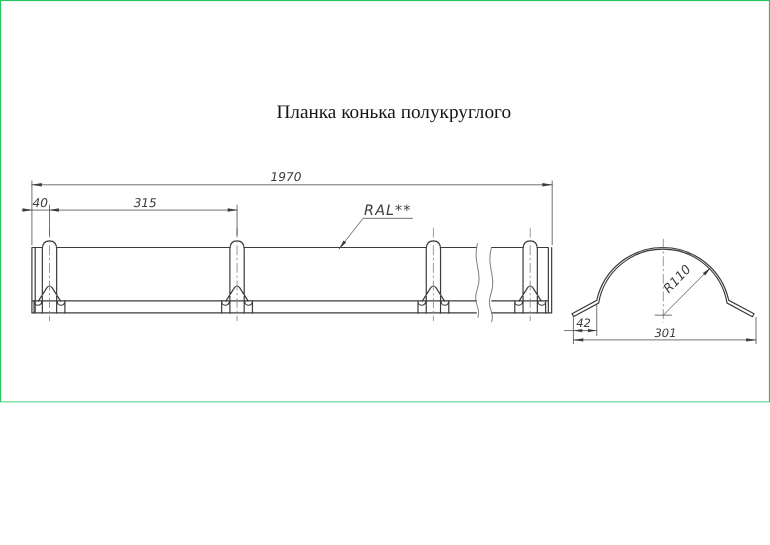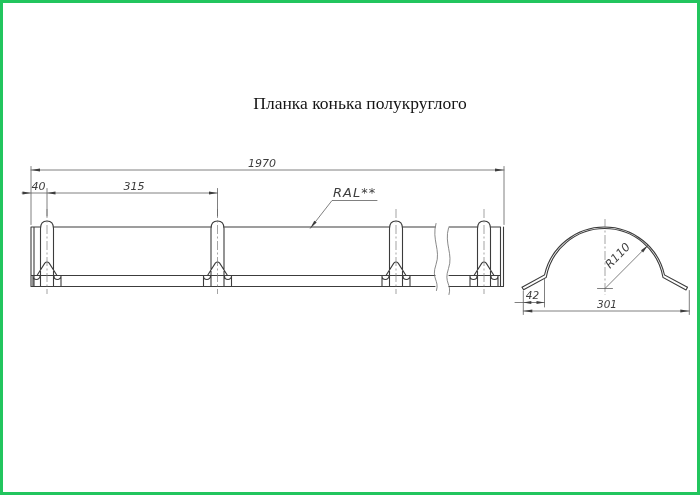--- a/index.html
+++ b/index.html
@@ -1,21 +1,21 @@
 <!DOCTYPE html>
 <html><head>
 <meta charset="utf-8">
 <style>
   html,body{margin:0;padding:0;background:#fff;}
   .canvas{
     position:relative;
-    width:700px;height:495px;
+    width:700px;height:366px;
     box-sizing:border-box;
     background:#ffffff;
-    border:3px solid #22c55e;
+    border:1px solid #22c55e;
     font-family:"DejaVu Sans", sans-serif;
     overflow:hidden;
   }
   svg{display:block;}
   .obj{stroke:#3c3c3c;stroke-width:1.1;fill:none;stroke-linecap:round;}
   .thin{stroke:#5f5f5f;stroke-width:0.8;fill:none;stroke-linecap:round;}
   .brk{stroke:#6b6b6b;stroke-width:0.8;fill:none;stroke-linecap:round;}
   .cl{stroke:#7d7d7d;stroke-width:0.7;fill:none;stroke-dasharray:9 2.5 2 2.5;}
   .arr{fill:#3d3d3d;stroke:none;}
   .dimtxt{fill:#3d3d3d;font-style:italic;font-family:"DejaVu Sans",sans-serif;}

